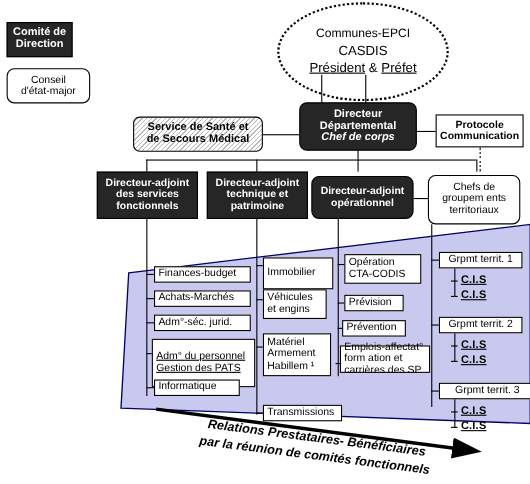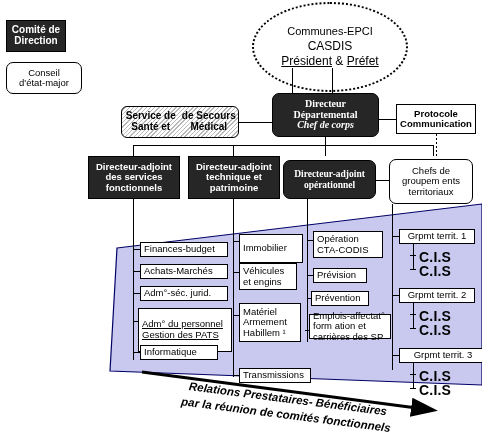--- a/index.html
+++ b/index.html
@@ -8,21 +8,21 @@
 
   #stage{position:absolute;left:0;top:0;width:482px;height:440px;}
 
   
   .box{position:absolute;box-sizing:border-box;display:flex;
        align-items:center;justify-content:center;text-align:center;
        line-height:1.08;}
 
   .dark{background:#262626;color:#ffffff;border:1px solid #000;
         font-weight:bold;font-size:10px;}
-  .dark.round{border-radius:7px;font-family:Liberation Serif, serif;}
+  .dark.round{border-radius:7px;}
 
   .white{background:#ffffff;color:#000000;border:1px solid #000;
          font-size:10px;}
   .white.round{border-radius:7px;}
 
   .plain{background:#ffffff;color:#000;border:1px solid #000;font-size:10px;font-weight:bold;}
 
   .hatch{color:#000;border:1px solid #000;font-weight:bold;font-size:10px;
          border-radius:6px;
          background:repeating-linear-gradient(135deg,
@@ -48,22 +48,22 @@
   #panel{position:absolute;left:100px;top:200px;width:382px;height:200px;}
   #panel svg{display:block;}
 
   
   .leaf{position:absolute;box-sizing:border-box;background:#ffffff;
         border:1px solid #000;color:#000;font-size:9.5px;
         display:flex;flex-direction:column;justify-content:center;
         padding:1px 3px;line-height:1.12;}
   .leaf.ctr{align-items:center;text-align:center;}
 
-  .cis{position:absolute;font-size:14px;font-weight:bold;color:#000;
-       letter-spacing:0.2px;}
+  .cis{position:absolute;font-size:10px;font-weight:bold;color:#000;
+       letter-spacing:0.2px;text-decoration:underline;}
 
   
   #arrowwrap{position:absolute;left:0;top:0;width:482px;height:440px;
              pointer-events:none;}
   .arrowcap{position:absolute;font-size:11.5px;font-style:italic;
             font-weight:bold;color:#000;white-space:nowrap;
             text-align:center;line-height:1.35;}
 
   .lbl{display:block;}
 </style>
@@ -97,21 +97,21 @@
     <span class="lbl">Direction</span>
   </div>
 
   <div class="box white round" style="left:6px;top:62px;width:76px;height:32px;
        flex-direction:column;font-size:9.5px;">
     <span class="lbl">Conseil</span>
     <span class="lbl">d'état-major</span>
   </div>
 
   <div class="box hatch" style="left:121px;top:106px;width:118px;height:32px;
-       flex-direction:row;">
+       flex-direction:column;">
     <span class="lbl txt">Service de Santé et</span>
     <span class="lbl txt">de Secours Médical</span>
   </div>
 
   <div class="ln hl" style="left:239px;top:122px;width:33px;"></div>
 
   <div class="box dark round" style="left:272px;top:93px;width:107px;height:44px;
        flex-direction:column;">
     <span class="lbl">Directeur</span>
     <span class="lbl">Départemental</span>

